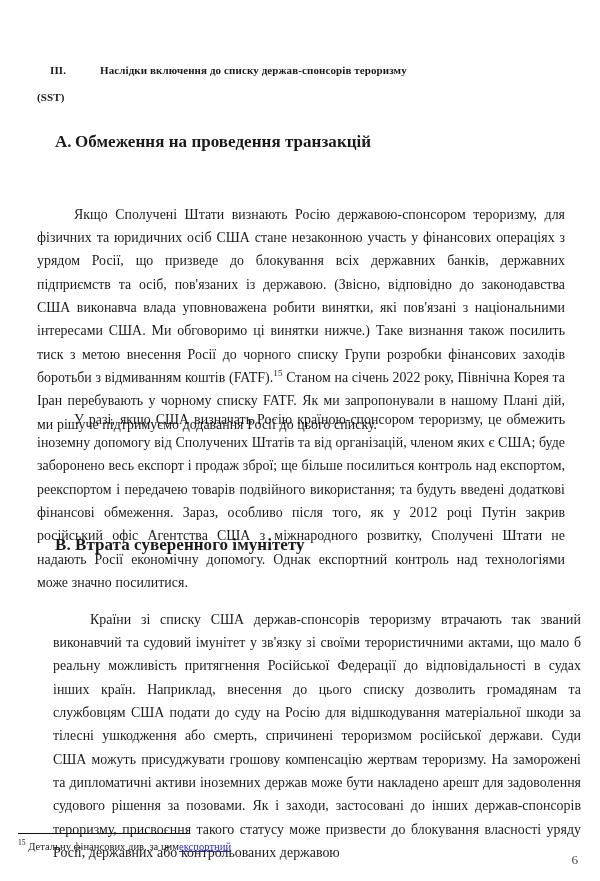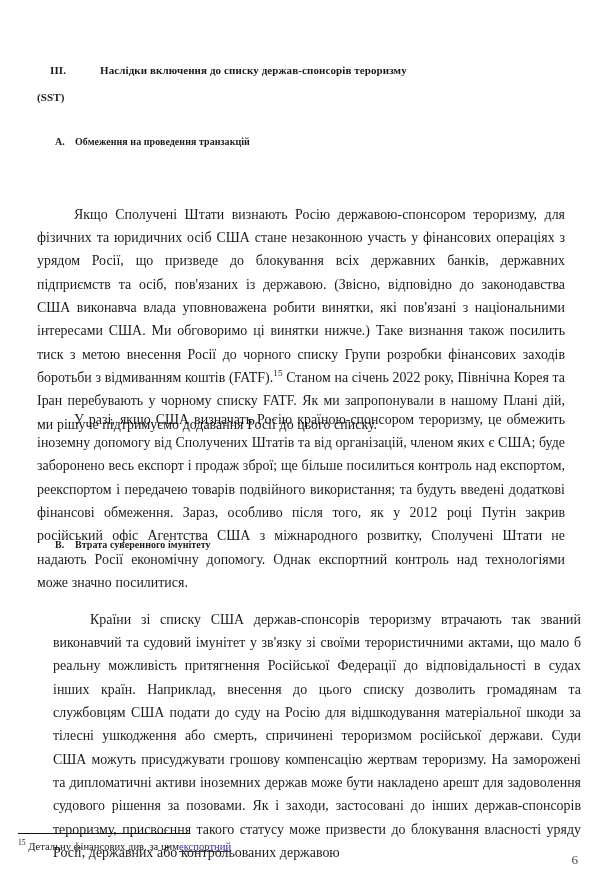--- a/index.html
+++ b/index.html
@@ -44,21 +44,21 @@
   }
   .doc-title .title-line2 {
     display: block;
     text-align: left;
   }
 
   
   .sub-heading {
     position: absolute;
     left: 55px;
-    font-size: 10px;
+    font-size: 17px;
     font-weight: bold;
     line-height: 18px;
     white-space: nowrap;
     letter-spacing: 0.05px;
   }
   .sub-heading .letter {
     display: inline-block;
     width: 20px;
   }
   #heading-a { top: 133px; }

